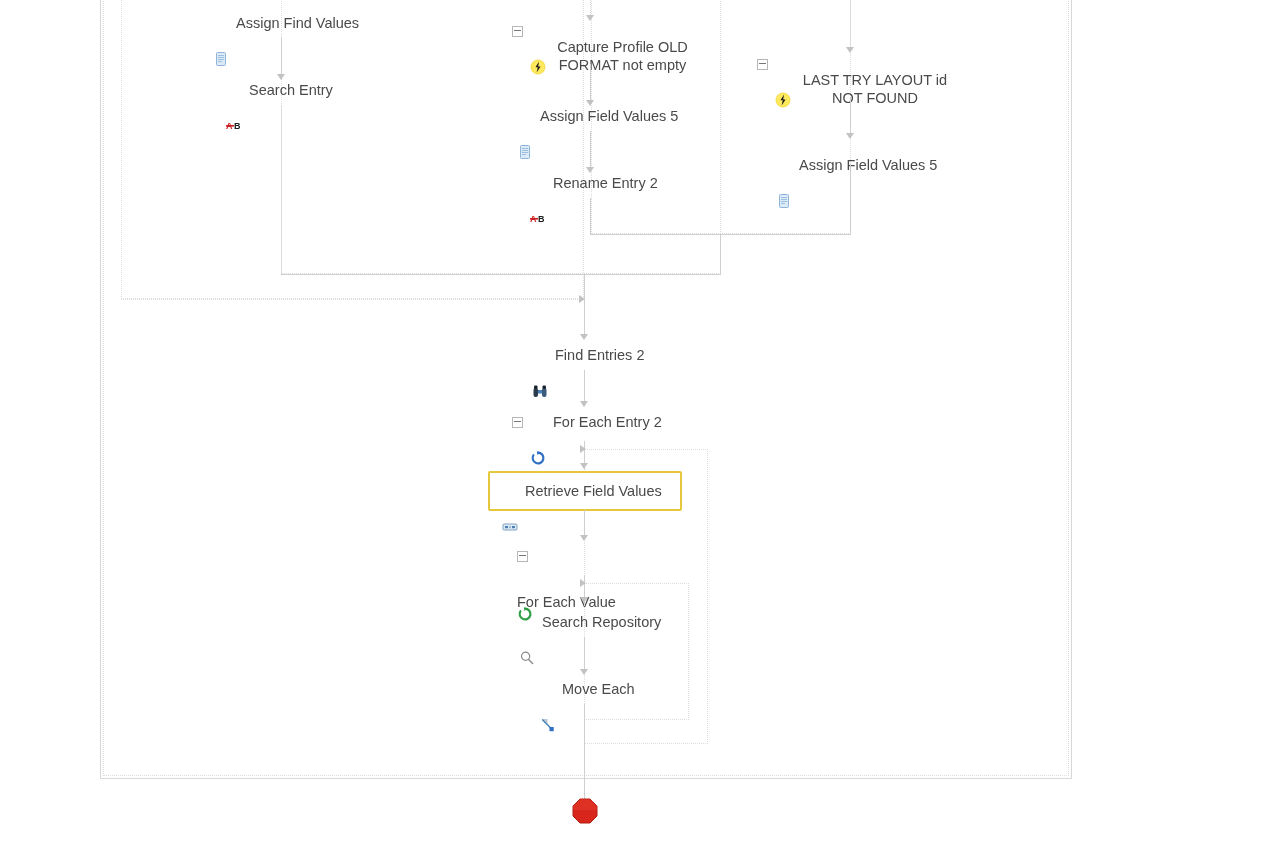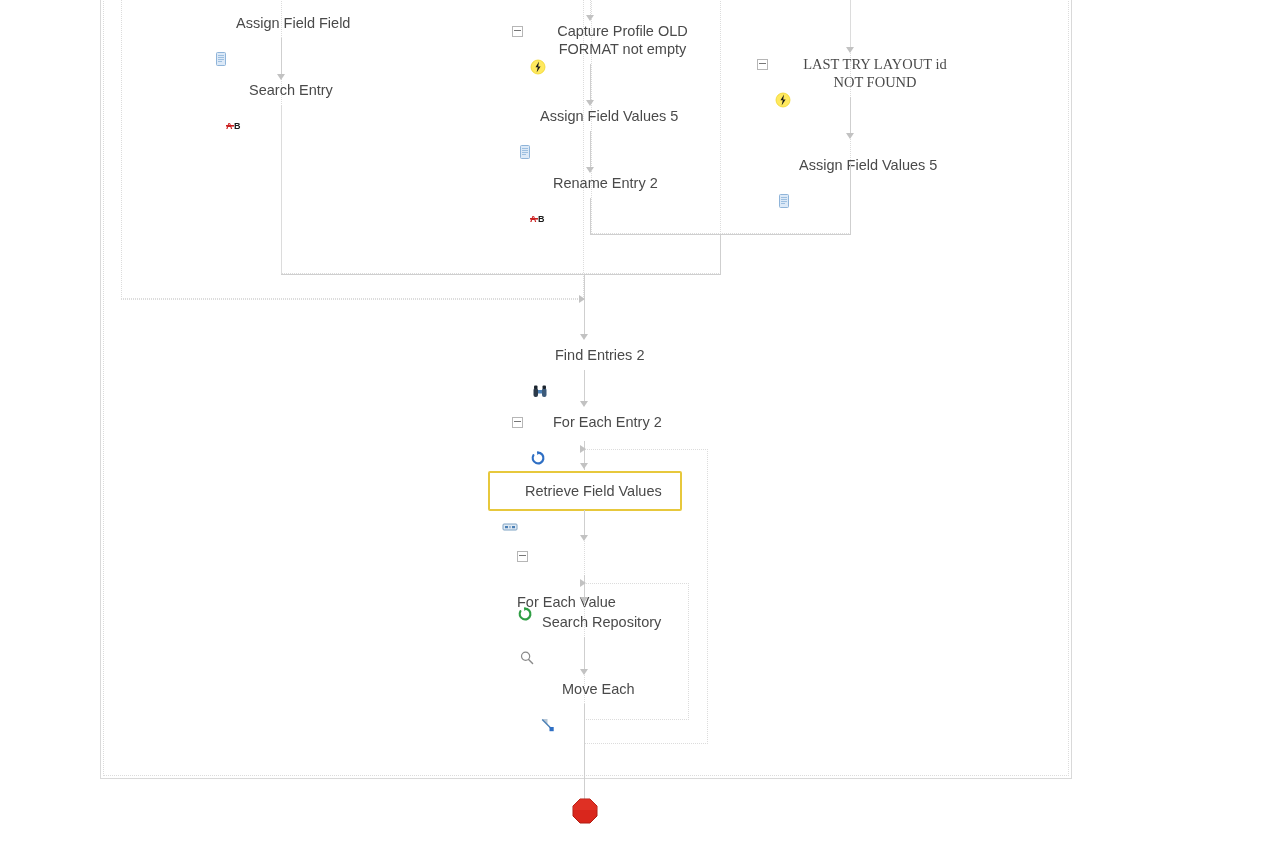--- a/index.html
+++ b/index.html
@@ -72,21 +72,21 @@
     display: flex;
     align-items: flex-start;
     gap: 7px;
     font-size: 14.5px;
     color: #4a4a4a;
     line-height: 18px;
     white-space: pre;
     cursor: default;
   }
   .node .label { display: block; }
-  .node.wrap .label { white-space: normal; text-align: center; }
+  .node.wrap .label { white-space: normal; text-align: center; margin-top: 16px; }
 
   .node.highlight {
     border: 2px solid #e7c83c;
     background: #ffffff;
     border-radius: 2px;
     padding: 9px 16px 9px 12px;
     box-sizing: border-box;
   }
 
   
@@ -146,21 +146,21 @@
   <div class="node" style="left:213px; top:14px;">
     <span class="icon">
       <svg width="16" height="16" viewBox="0 0 16 16">
         <rect x="3.5" y="1.5" width="9" height="13" rx="1" fill="#dce9f7" stroke="#8fb4d9" stroke-width="1"></rect>
         <rect x="5" y="4" width="6" height="1" fill="#9dbfe0"></rect>
         <rect x="5" y="6" width="6" height="1" fill="#9dbfe0"></rect>
         <rect x="5" y="8" width="6" height="1" fill="#9dbfe0"></rect>
         <rect x="5" y="10" width="4" height="1" fill="#9dbfe0"></rect>
       </svg>
     </span>
-    <span class="label">Assign Field Field</span>
+    <span class="label">Assign Find Values</span>
   </div>
 
   <div class="vline" style="left:281px; top:38px; height:38px;"></div>
   <div class="arrow-down" style="left:277px; top:74px;"></div>
 
   <div class="node" style="left:226px; top:81px;">
     <span class="icon">
       <svg width="16" height="16" viewBox="0 0 16 16">
         <text x="0" y="11" font-size="9" font-family="Liberation Sans, sans-serif" font-weight="bold" fill="#cc2020">A</text>
         <rect x="0" y="7" width="8" height="1.6" fill="#cc2020"></rect>
@@ -210,21 +210,21 @@
         <text x="0" y="11" font-size="9" font-family="Liberation Sans, sans-serif" font-weight="bold" fill="#cc2020">A</text>
         <rect x="0" y="7" width="8" height="1.6" fill="#cc2020"></rect>
         <text x="8" y="11" font-size="9" font-family="Liberation Sans, sans-serif" font-weight="bold" fill="#1a1a1a">B</text>
       </svg>
     </span>
     <span class="label">Rename Entry 2</span>
   </div>
 
   <div class="vline" style="left:590px; top:198px; height:36px;"></div>
 
-  <div class="node wrap" style="left:757px; top:55px; width:195px;font-family:Liberation Serif, serif;">
+  <div class="node wrap" style="left:757px; top:55px; width:195px;">
     <span class="toggle"></span>
     <span class="icon">
       <svg width="16" height="16" viewBox="0 0 16 16">
         <circle cx="8" cy="8" r="7" fill="#ffe95e"></circle>
         <circle cx="8" cy="8" r="7" fill="none" stroke="#f0d52e" stroke-width="0.8"></circle>
         <path d="M9 2.5 L5.5 8.2 L7.8 8.2 L6.6 13.5 L10.6 7.4 L8.2 7.4 Z" fill="#1a1a1a"></path>
       </svg>
     </span>
     <span class="label">LAST TRY LAYOUT id NOT
 FOUND</span>

